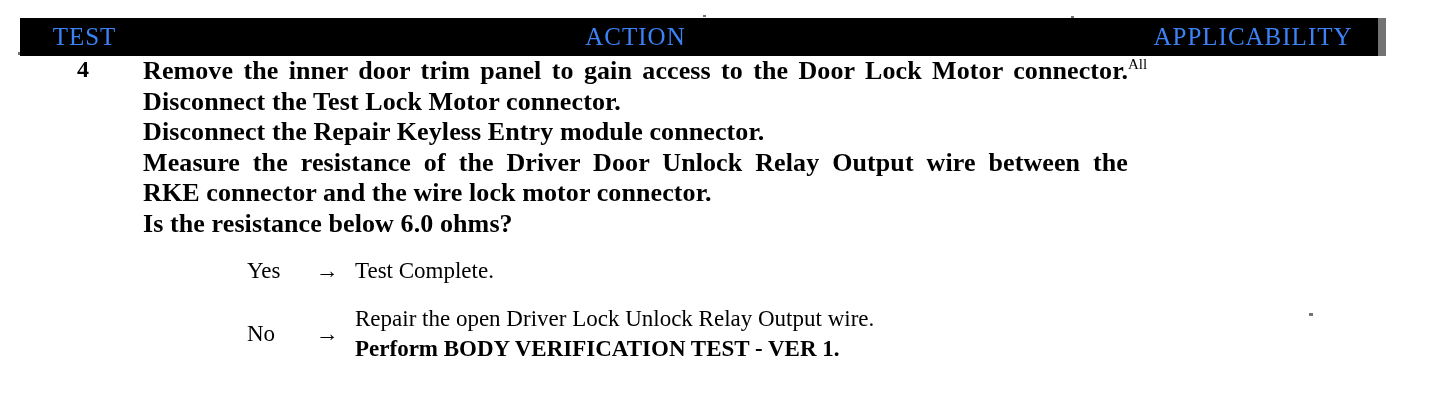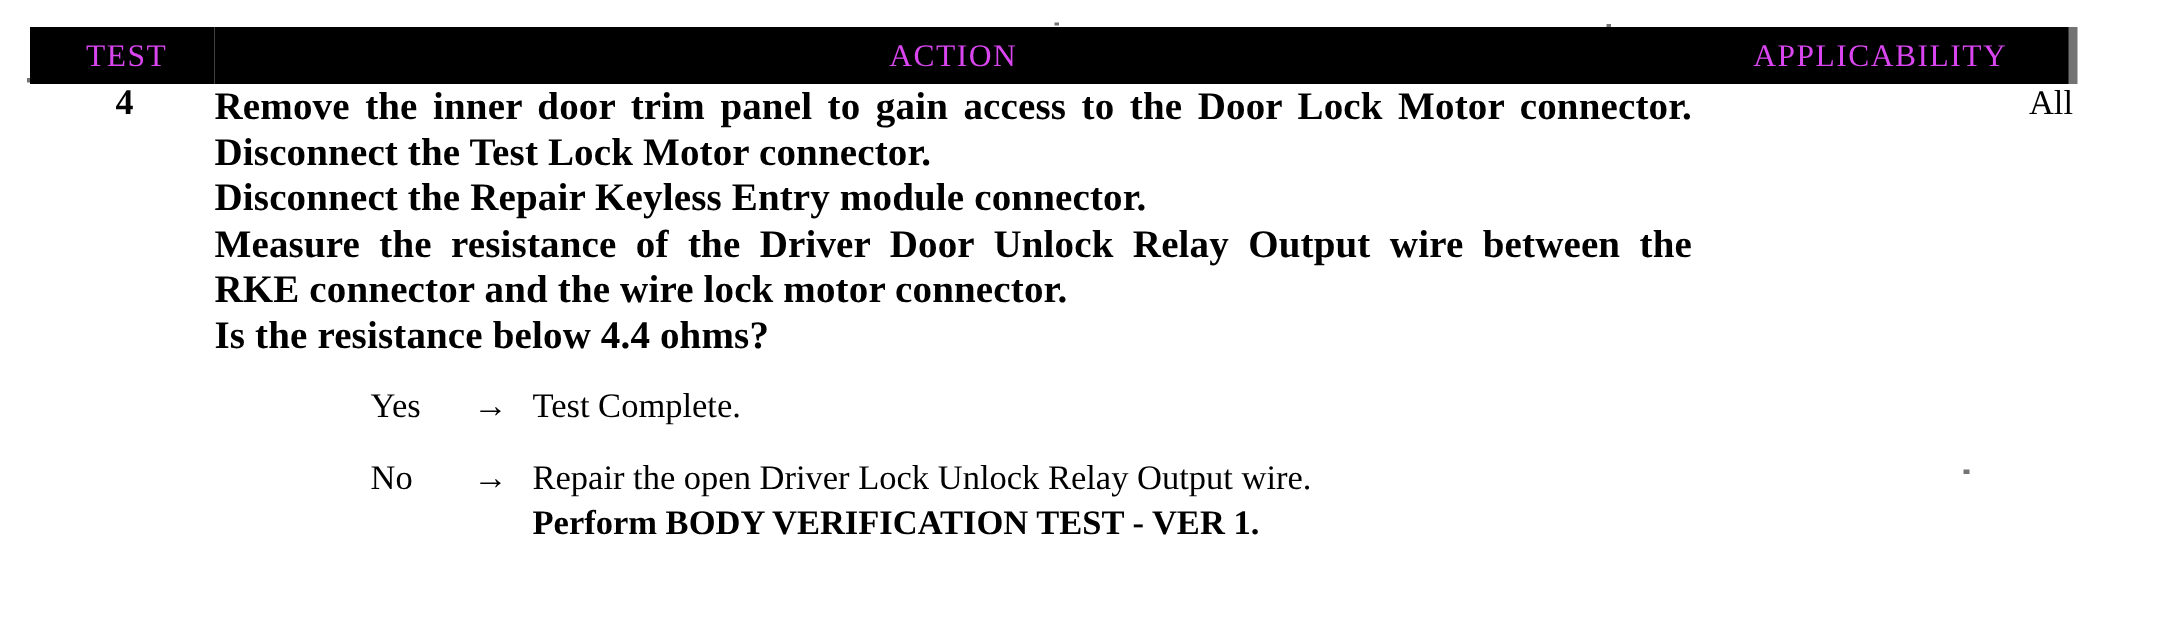--- a/index.html
+++ b/index.html
@@ -37,32 +37,32 @@
   .test-table td,
   .test-table th {
     padding: 0;
     vertical-align: top;
     border: 0;
   }
 
   
   .hdr-row th {
     background: #000000;
-    color: #d946ef;
+    color: #3b82f6;
     height: 38px;
     line-height: 38px;
-    font-size: 21px;
+    font-size: 25px;
     font-weight: normal;
     letter-spacing: 1px;
     text-align: center;
     font-variant: small-caps;
     white-space: nowrap;
   }
   .hdr-row th.hdr-test { border-left: 6px solid #000; }
-  .hdr-row th.hdr-appl { border-right: 6px solid #737373; }
+  .hdr-row th.hdr-appl { border-right: 8px solid #737373; }
 
   
   .cell-test {
     width: 120px;
     text-align: center;
     border-left: 6px solid #000;
     border-right: 3px solid #000;
     border-bottom: 6px solid #000;
     padding-top: 12px;
     font-size: 24px;
@@ -71,25 +71,25 @@
 
   .cell-action {
     width: 985px;
     border-right: 3px solid #000;
     border-bottom: 6px solid #000;
     padding: 8px 12px 14px 9px;
   }
 
   .cell-appl {
     width: 254px;
-    text-align: right;
+    text-align: left;
     border-right: 6px solid #000;
     border-bottom: 6px solid #000;
     padding-top: 14px;
-    font-size: 23px;
+    font-size: 15px;
   }
 
   
   .instr {
     font-size: 26px;
     font-weight: bold;
     line-height: 30.5px;
     letter-spacing: 0.1px;
   }
   .instr .line { display: block; }
@@ -99,21 +99,21 @@
   }
 
   .branches {
     margin-top: 17px;
     font-size: 23px;
     font-weight: normal;
     line-height: 30px;
   }
   .branch {
     display: flex;
-    align-items: flex-start;
+    align-items: center;
     margin-bottom: 18px;
   }
   .branch:last-child { margin-bottom: 0; }
 
   .branch-label {
     width: 52px;
     margin-left: 104px;
     text-align: left;
     white-space: nowrap;
   }
@@ -160,21 +160,21 @@
         <td class="cell-test">4</td>
 
         <td class="cell-action">
 
           <div class="instr">
             <span class="line justify">Remove the inner door trim panel to gain access to the Door Lock Motor connector.</span>
             <span class="line">Disconnect the Test Lock Motor connector.</span>
             <span class="line">Disconnect the Repair Keyless Entry module connector.</span>
             <span class="line justify">Measure the resistance of the Driver Door Unlock Relay Output wire between the</span>
             <span class="line">RKE connector and the wire lock motor connector.</span>
-            <span class="line">Is the resistance below 4.4 ohms?</span>
+            <span class="line">Is the resistance below 6.0 ohms?</span>
           </div>
 
           <div class="branches">
 
             <div class="branch">
               <span class="branch-label">Yes</span>
               <span class="branch-arrow">→</span>
               <span class="branch-text">
                 <span class="line">Test Complete.</span>
               </span>

